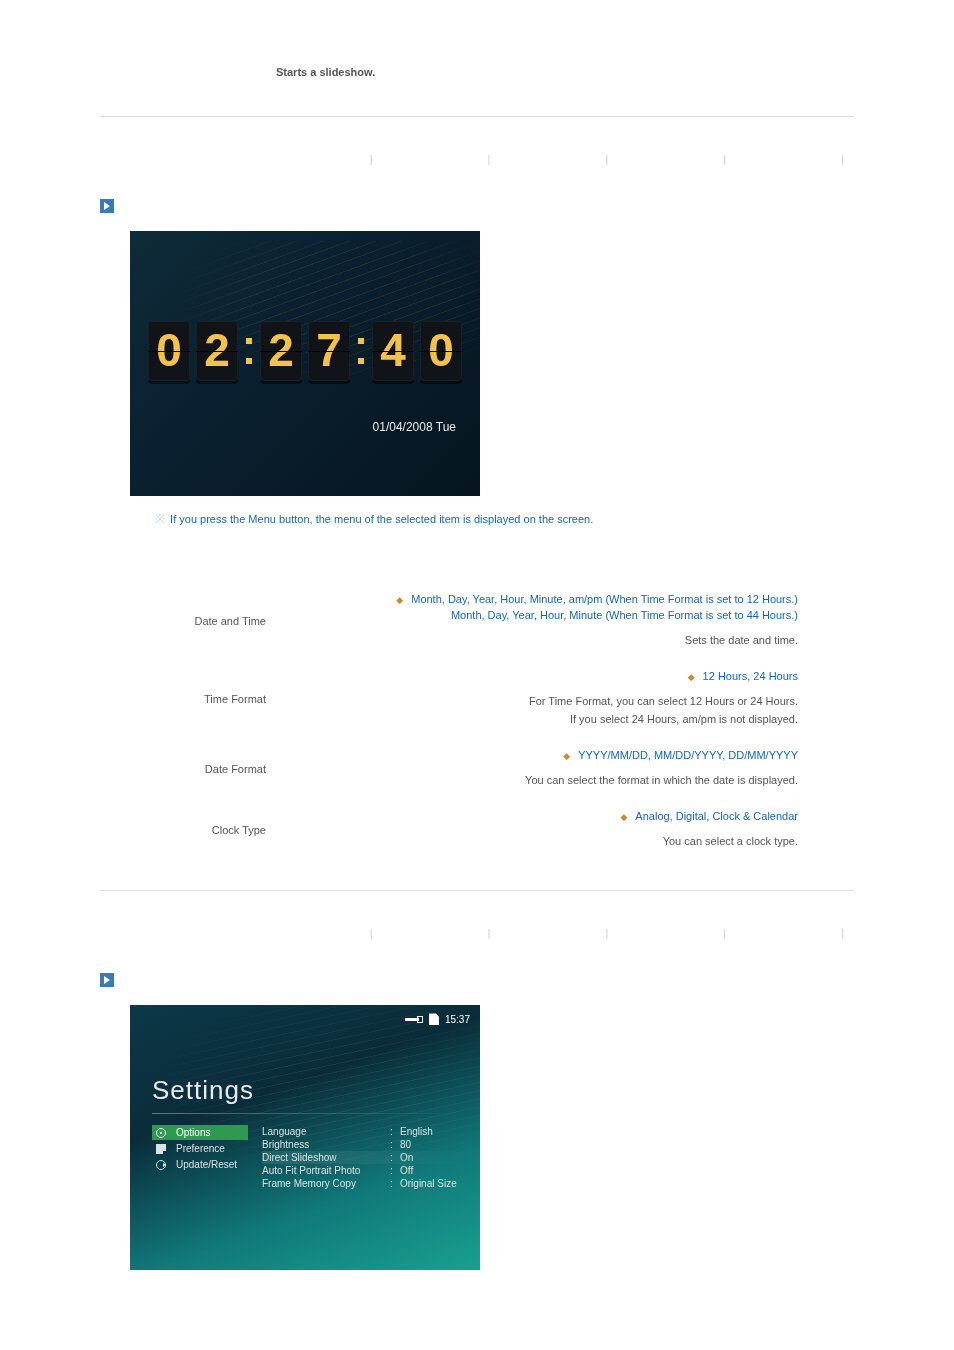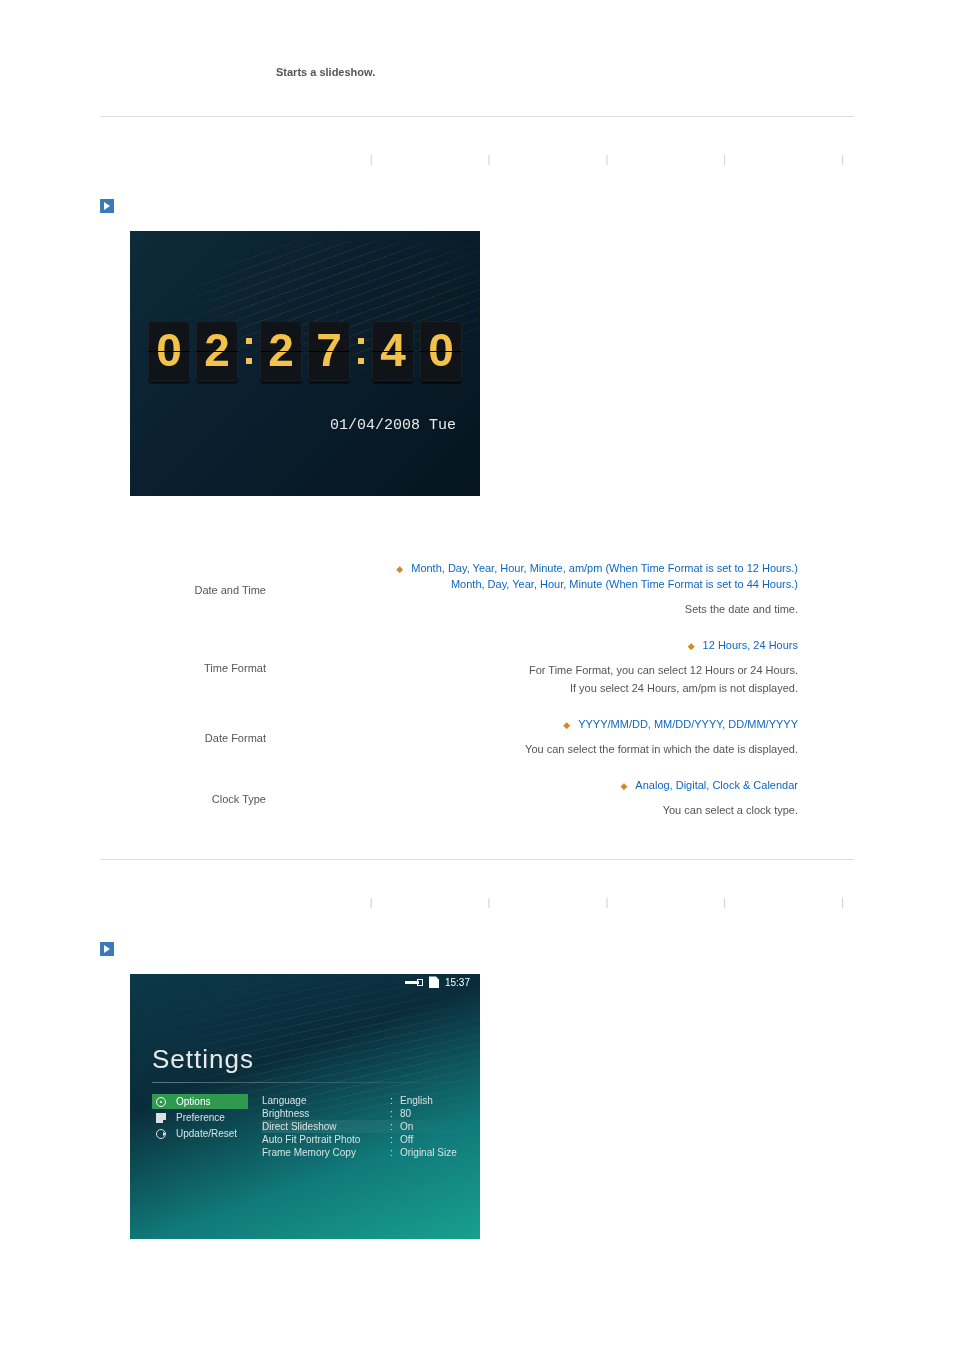--- a/index.html
+++ b/index.html
@@ -103,22 +103,22 @@
     padding:0 2px;
   }
   .flip-colon span{
     width:6px;height:6px;background:#f2c24a;
   }
   .clock-date{
     position:absolute;
     right:24px;
     bottom:62px;
     color:#eaeaea;
-    font-family:Liberation Mono, monospace;
-    font-size:15px;
+    font-family:Liberation Sans, sans-serif;
+    font-size:12px;
   }
   .note-x{
     color:#c5d6e8;
     font-size:12px;
     margin-right:4px;
     letter-spacing:-2px;
   }
   .note-row{
     margin-left:155px;
     margin-top:14px;
@@ -172,21 +172,21 @@
     content:"";
     position:absolute;
     inset:0;
     background:
       repeating-linear-gradient(-12deg, rgba(255,255,255,0) 0 7px, rgba(255,255,255,0.06) 7px 8px);
     -webkit-mask: radial-gradient(ellipse 280px 140px at 60% 30%, #000 30%, transparent 70%);
             mask: radial-gradient(ellipse 280px 140px at 60% 30%, #000 30%, transparent 70%);
   }
   .ss-top{
     position:absolute;
-    right:10px; top:2px;
+    right:10px; top:8px;
     font-size:10px;
     color:#fff;
     display:flex;
     align-items:center;
     gap:6px;
   }
   .icon-usb{width:18px;height:9px;position:relative;}
   .icon-usb::before{content:"";position:absolute;left:0;top:3px;width:14px;height:3px;background:#fff;}
   .icon-usb::after{content:"";position:absolute;right:0;top:1px;width:6px;height:7px;border:1px solid #fff;box-sizing:border-box;}
   .icon-card{width:10px;height:12px;background:#fff;clip-path:polygon(0 0,70% 0,100% 25%,100% 100%,0 100%);} 
@@ -283,20 +283,24 @@
             <span></span>
             <span></span>
           </div>
         <div class="flip-digit">4</div>
         <div class="flip-digit">0</div>
       </div>
       <div class="clock-date">01/04/2008 Tue</div>
     </div>
   </div>
 
+  <div class="note-row">
+    <span class="note-x">※</span>
+    <span>If you press the Menu button, the menu of the selected item is displayed on the screen.</span>
+  </div>
 
   
   <table class="spec">
     <tbody>
         <tr>
       <td class="left">Date and Time</td>
       <td class="right">
         <div class="opt-line"><span class="diamond">◆</span><span>Month, Day, Year, Hour, Minute, am/pm (When Time Format is set to 12 Hours.)</span></div>
         <div class="opt-line" style="padding-left:16px;margin-top:-6px;"><span>Month, Day, Year, Hour, Minute (When Time Format is set to 44 Hours.)</span></div>
         <div class="desc">Sets the date and time.</div>

